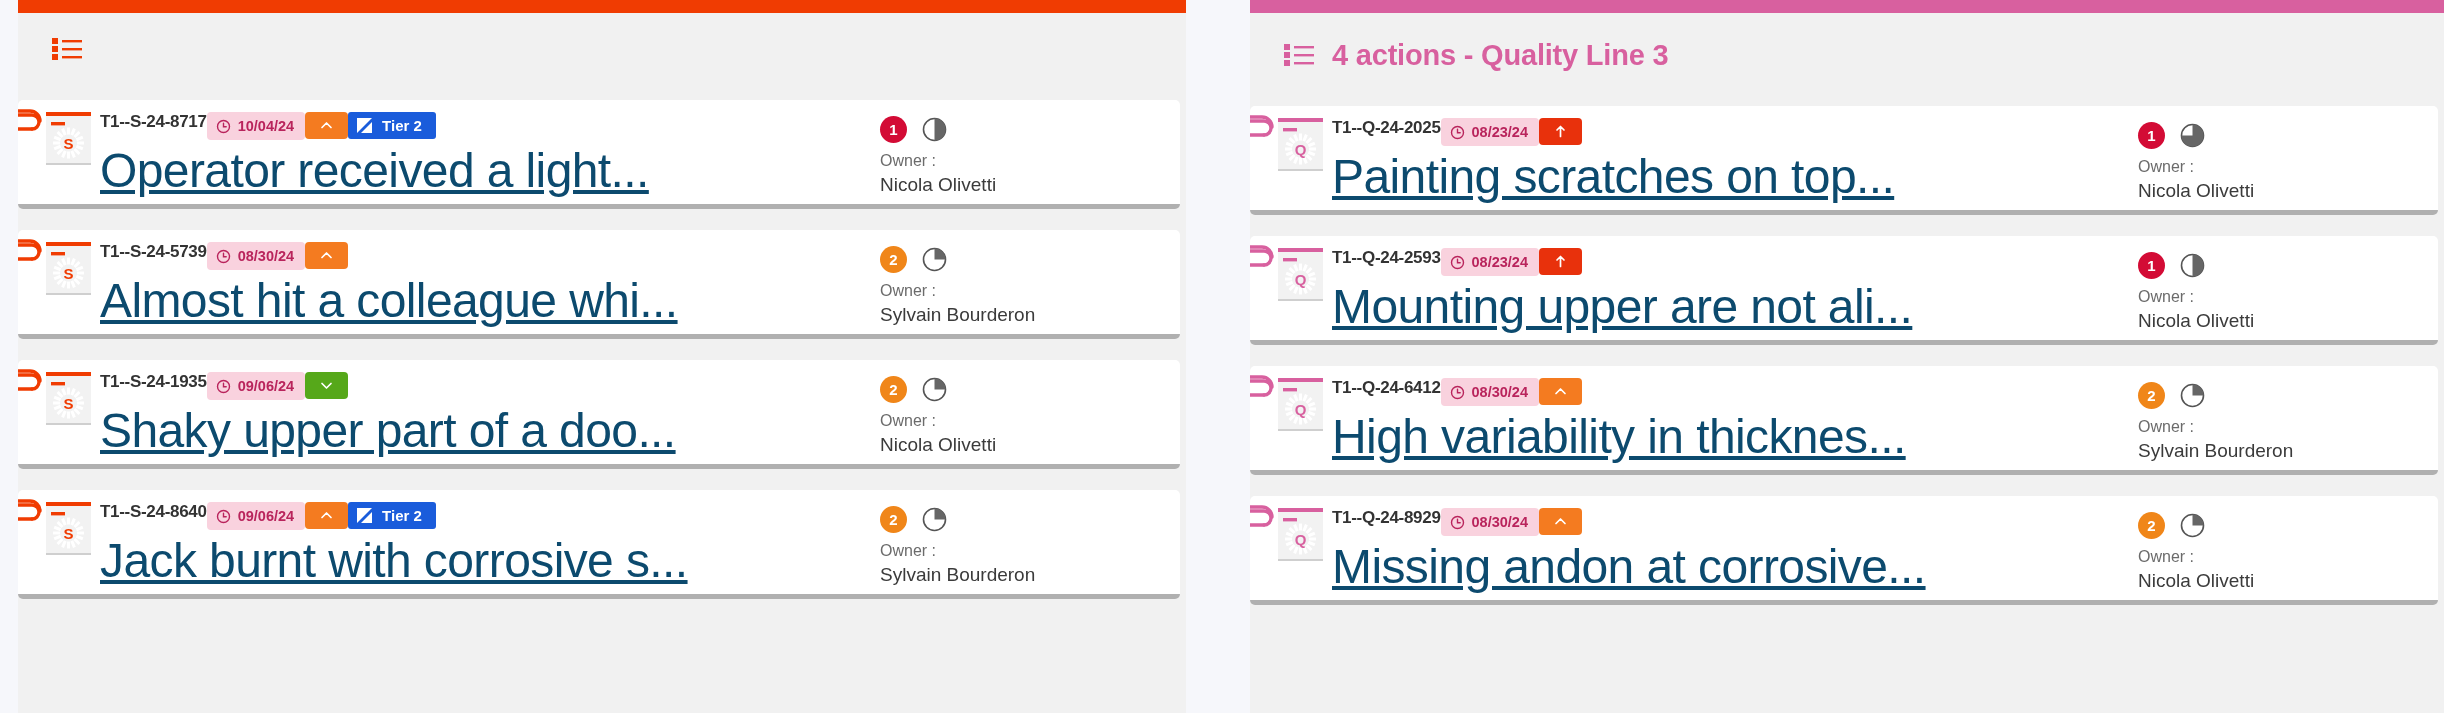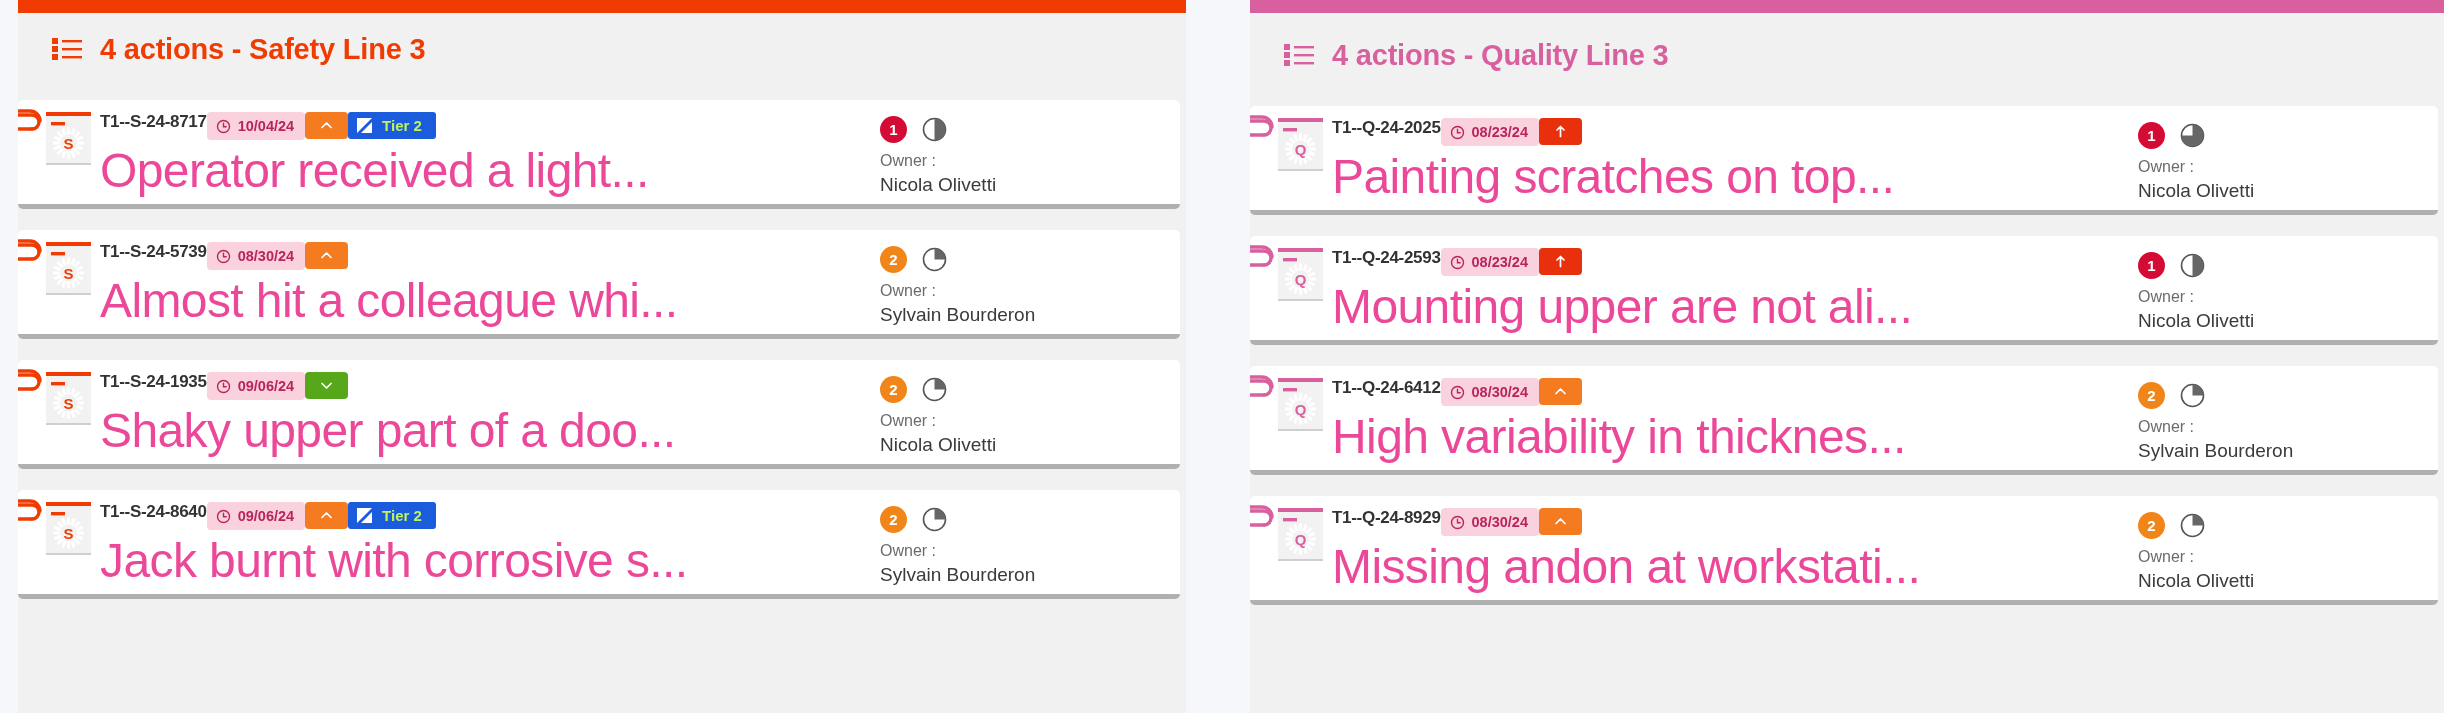--- a/index.html
+++ b/index.html
@@ -167,38 +167,39 @@
     border-radius: 4px;
     flex: 0 0 auto;
   }
   .prio-chip svg { display: block; }
 
   .tier-chip {
     display: inline-flex;
     align-items: center;
     gap: 8px;
     background: #1a5cdb;
-    color: #bef264;
+    color: #ffffff;
     border-radius: 3px;
     height: 27px;
     padding: 0 14px 0 7px;
     font-size: 15px;
     font-weight: bold;
     white-space: nowrap;
   }
   .tier-glyph { width: 19px; height: 19px; display: block; flex: 0 0 auto; }
 
   .card-title {
     font-size: 48px;
-    color: #ec4899;
+    color: #0c4a6e;
     line-height: 1.12;
     margin-top: 4px;
     white-space: nowrap;
     overflow: hidden;
     letter-spacing: -0.6px;
+    text-decoration: underline;
   }
 
   
   .status-col {
     flex: 0 0 auto;
     width: 318px;
     padding-top: 16px;
     padding-left: 18px;
     box-sizing: border-box;
   }
@@ -242,21 +243,20 @@
         <span class="list-icon-wrap">
           <svg width="30" height="26" viewBox="0 0 30 26" class="list-icon">
             <rect x="0" y="2" width="6" height="6" fill="#f03c02"></rect>
             <rect x="10" y="4" width="20" height="2.4" fill="#f03c02"></rect>
             <rect x="0" y="10" width="6" height="6" fill="#f03c02"></rect>
             <rect x="10" y="12" width="20" height="2.4" fill="#f03c02"></rect>
             <rect x="0" y="18" width="6" height="6" fill="#f03c02"></rect>
             <rect x="10" y="20" width="20" height="2.4" fill="#f03c02"></rect>
           </svg>
         </span>
-        <div class="panel-title" style="color: rgb(240, 60, 2);">4 actions - Safety Line 3</div>
       </div>
       <div class="card-list">
         <div class="card-wrap">
           <span class="clip-icon"><svg width="56" height="26" viewBox="0 0 56 26">
               <path d="M 52 13 A 10 10 0 0 0 42 3 L 13 3 A 9 9 0 0 0 13 21 L 44 21" fill="none" stroke="#f03c02" stroke-width="3.4" stroke-linecap="round"></path>
               <path d="M 44 21 A 7 7 0 0 0 44 7 L 20 7" fill="none" stroke="#f03c02" stroke-width="3.4" stroke-linecap="round"></path>
             </svg></span>
           <div class="card">
             <div class="card-inner">
               <div class="type-tile-col">
@@ -791,21 +791,21 @@
                       </svg>
                     </span>
                     <span>08/30/24</span>
                   </span>
                   <span class="prio-chip" style="background: rgb(244, 123, 32);">
                     <svg width="15" height="15" viewBox="0 0 15 15">
                       <path d="M 3 9.5 L 7.5 5 L 12 9.5" fill="none" stroke="#ffffff" stroke-width="1.7" stroke-linecap="round" stroke-linejoin="round"></path>
                     </svg>
                   </span>
                 </div>
-                <div class="card-title">Missing andon at workstati...</div>
+                <div class="card-title">Missing andon at corrosive...</div>
               </div>
               <div class="status-col">
                 <div class="status-top">
                   <span class="count-badge" style="background: rgb(240, 134, 25);">2</span>
                   <span class="pie-wrap">
                     <svg width="27" height="27" viewBox="0 0 27 27" class="progress-pie">
                       <circle cx="13.5" cy="13.5" r="11" fill="#ffffff" stroke="#555555" stroke-width="1.6"></circle>
                       <path d="M 13.5 13.5 L 13.5 2.5 A 11 11 0 0 1 24.5 13.5 Z" fill="#666666"></path>
                     </svg>
                   </span>

